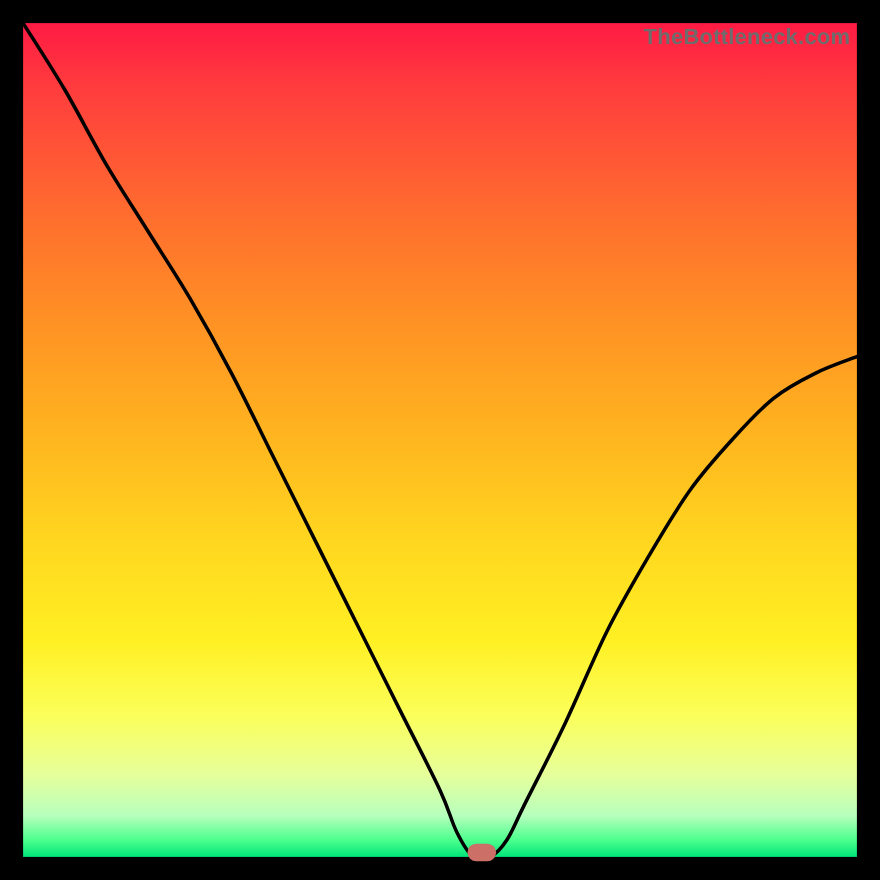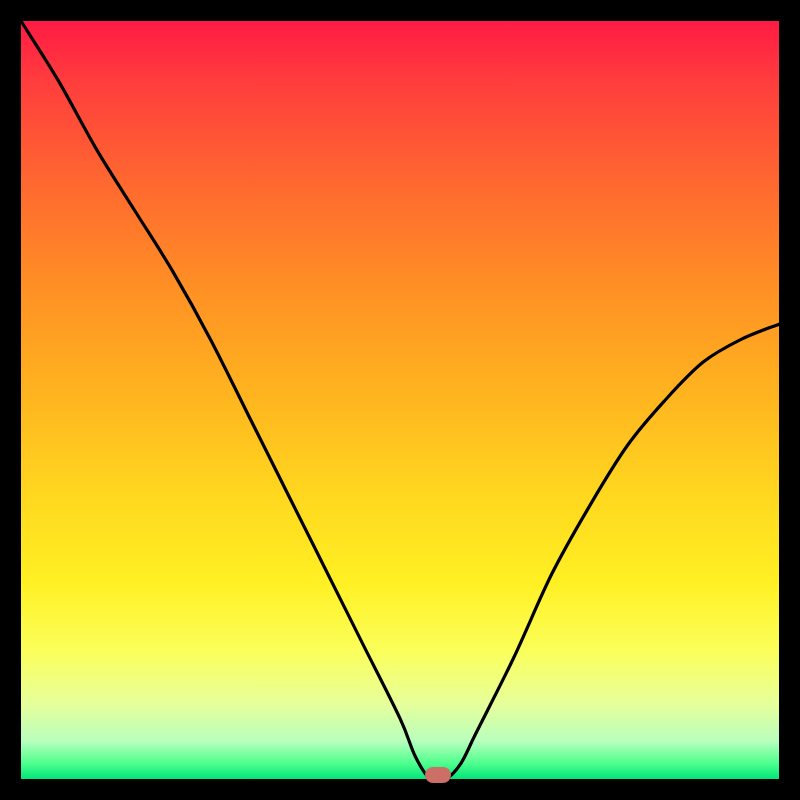--- a/index.html
+++ b/index.html
@@ -66,20 +66,21 @@
     transform: translate(-50%, -50%);
   }
 </style>
 </head>
 <body>
 
 <div class="frame">
 
   <div class="plot">
 
+    <div class="watermark">TheBottleneck.com</div>
 
     <svg class="curve" viewBox="0 0 758 758" preserveAspectRatio="none">
       <path fill="none" stroke="#000" stroke-width="3.2" stroke-linecap="round" stroke-linejoin="round" d="M 0.0 0.0 C 6.3 10.1, 25.3 39.2, 37.9 60.6 C 50.5 82.1, 63.2 107.4, 75.8 128.9 C 88.4 150.3, 101.1 169.3, 113.7 189.5 C 126.3 209.7, 139.0 228.7, 151.6 250.1 C 164.2 271.6, 176.9 294.4, 189.5 318.4 C 202.1 342.4, 214.8 368.9, 227.4 394.2 C 240.0 419.4, 252.7 444.7, 265.3 470.0 C 277.9 495.2, 290.6 520.5, 303.2 545.8 C 315.8 571.0, 328.5 596.3, 341.1 621.6 C 353.7 646.8, 370.2 678.4, 379.0 697.4 C 387.8 716.3, 389.1 725.2, 394.2 735.3 C 399.2 745.4, 404.3 754.2, 409.3 758.0 C 414.4 761.8, 419.4 760.5, 424.5 758.0 C 429.5 755.5, 434.6 750.4, 439.6 742.8 C 444.7 735.3, 446.0 730.2, 454.8 712.5 C 463.6 694.8, 480.1 663.3, 492.7 636.7 C 505.3 610.2, 518.0 578.6, 530.6 553.3 C 543.2 528.1, 555.9 506.6, 568.5 485.1 C 581.1 463.6, 593.8 442.2, 606.4 424.5 C 619.0 406.8, 631.7 392.9, 644.3 379.0 C 656.9 365.1, 669.6 351.2, 682.2 341.1 C 694.8 331.0, 707.5 324.7, 720.1 318.4 C 732.7 312.0, 751.7 305.7, 758.0 303.2"></path>
     </svg>
 
     <div class="marker" style="left:416.9px; top:754.0px;"></div>
 
   </div>
 </div>
 

